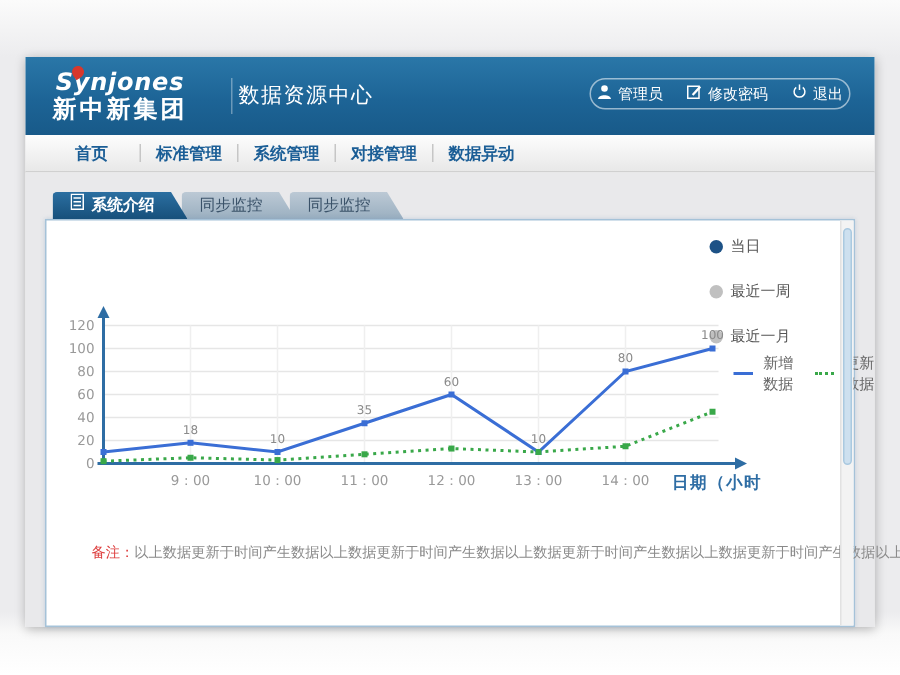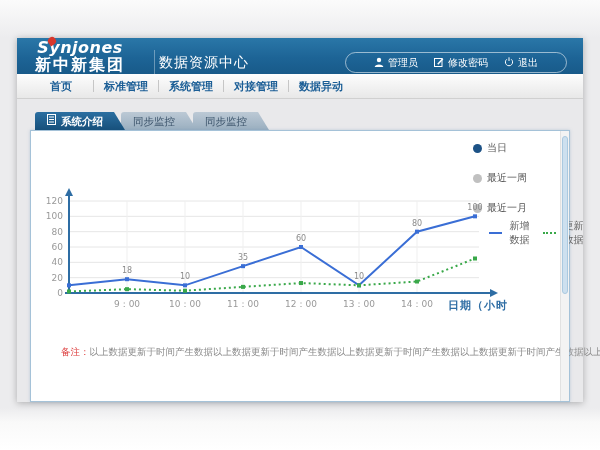--- a/index.html
+++ b/index.html
@@ -7,45 +7,45 @@
   body {
     font-family: "DejaVu Sans", "Liberation Sans", sans-serif;
     background: linear-gradient(180deg, #fbfbfb 0px, #ececee 38px, #ececee 408px, #f9f9f9 422px, #ffffff 100%);
   }
   .app {
     width: 566px; margin: 38px auto 0;
     background: #fff; box-shadow: 0 1px 7px rgba(0,0,0,.28);
   }
   
   .header {
-    height: 36px; position: relative;
+    height: 52px; position: relative;
     background: linear-gradient(180deg, #2a77a8 0%, #1d6496 55%, #185a89 100%);
-    display: flex; align-items: flex-end;
+    display: flex; align-items: center;
   }
   .logo { margin-left: 18px; color: #fff; text-align: center; line-height: 1.1; position: relative; }
   .logo-en { font-style: italic; font-weight: bold; font-size: 16px; letter-spacing: .5px; display: block; position: relative; }
   .logo-accent { position: absolute; width: 8px; height: 8px; background: #d8372c; border-radius: 50% 50% 50% 0; transform: rotate(-35deg); top: -2px; left: 13px; }
   .logo-cn { font-size: 16px; font-weight: bold; letter-spacing: 2px; display: block; }
   .app-title { margin-left: 29px; padding-left: 4px; border-left: 1px solid rgba(255,255,255,.35); color: #fff; font-size: 14px; line-height: 24px; letter-spacing: 1px; }
   .user-pill {
     position: absolute; right: 16px; top: 14px; height: 21px;
     border: 1px solid rgba(255,255,255,.55); border-radius: 11px;
-    display: flex; align-items: center; padding: 0 28px; gap: 16px;
+    display: flex; align-items: center; padding: 0 4px; gap: 16px;
   }
   .user-item { color: #fff; font-size: 10px; display: flex; align-items: center; gap: 4px; cursor: pointer; white-space: nowrap; }
   
   .nav {
     height: 25px; background: linear-gradient(180deg, #fdfdfd, #e8e8e8);
     border-bottom: 1px solid #d0d0d0;
     display: flex; align-items: center; padding-left: 12px;
   }
   .nav-item { width: 64px; text-align: center; font-size: 11px; font-weight: bold; color: #1b5e96; cursor: pointer; }
   .nav-sep { width: 1px; height: 12px; background: #c6c6c6; }
   
-  .content { background: #e9e9eb; height: 303px; padding: 13px 13px 0; text-align: center; }
+  .content { background: #e9e9eb; height: 303px; padding: 13px 13px 0; }
   .tabs { display: flex; margin-left: 5px; height: 18px; }
   .tab { position: relative; line-height: 18px; padding: 0 22px 0 12px; font-size: 10.5px; color: #3a5269; cursor: pointer; margin-right: -4px; }
   .tab::before {
     content: ""; position: absolute; inset: 0; z-index: 0;
     background: linear-gradient(180deg, #bcc9d5, #9aafc0);
     clip-path: polygon(0 0, calc(100% - 11px) 0, 100% 100%, 0 100%);
     border-radius: 3px 0 0 0;
   }
   .tab > * { position: relative; z-index: 1; }
   .tab.active { color: #fff; font-weight: bold; z-index: 2; display: flex; align-items: center; gap: 5px; }

